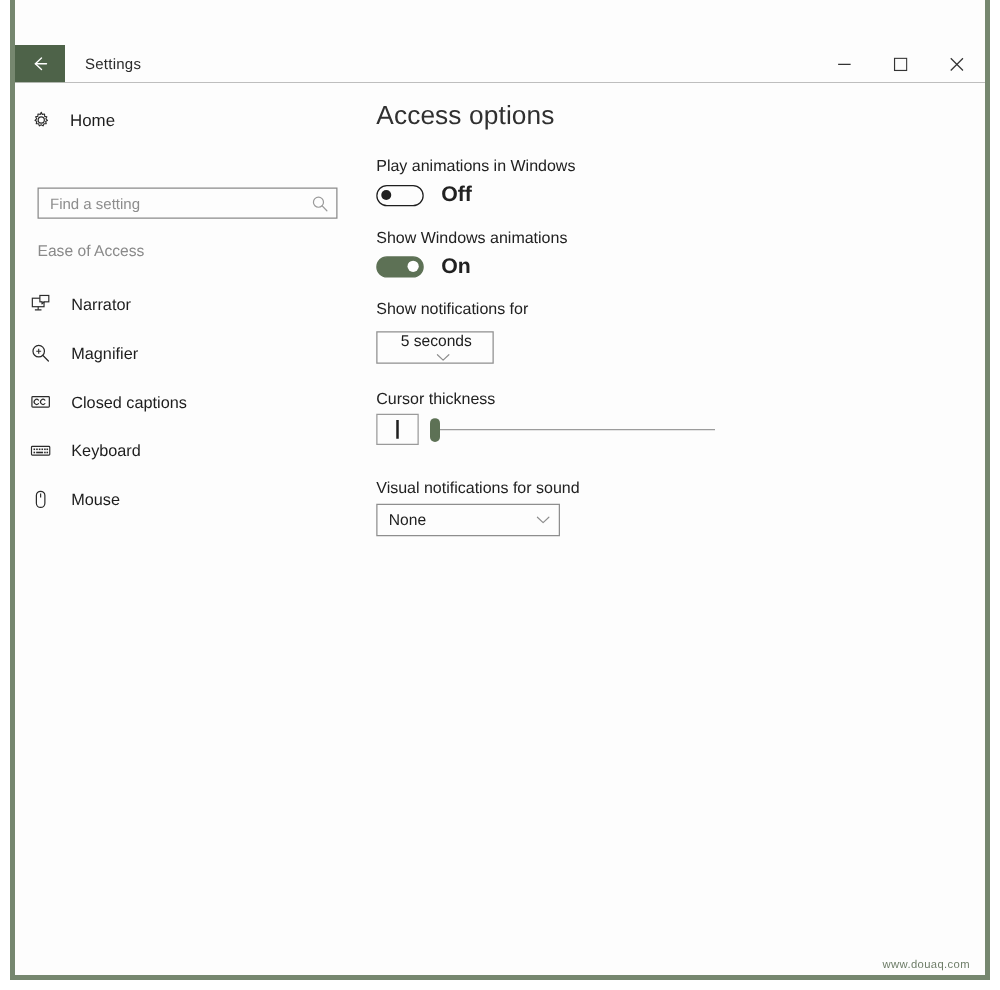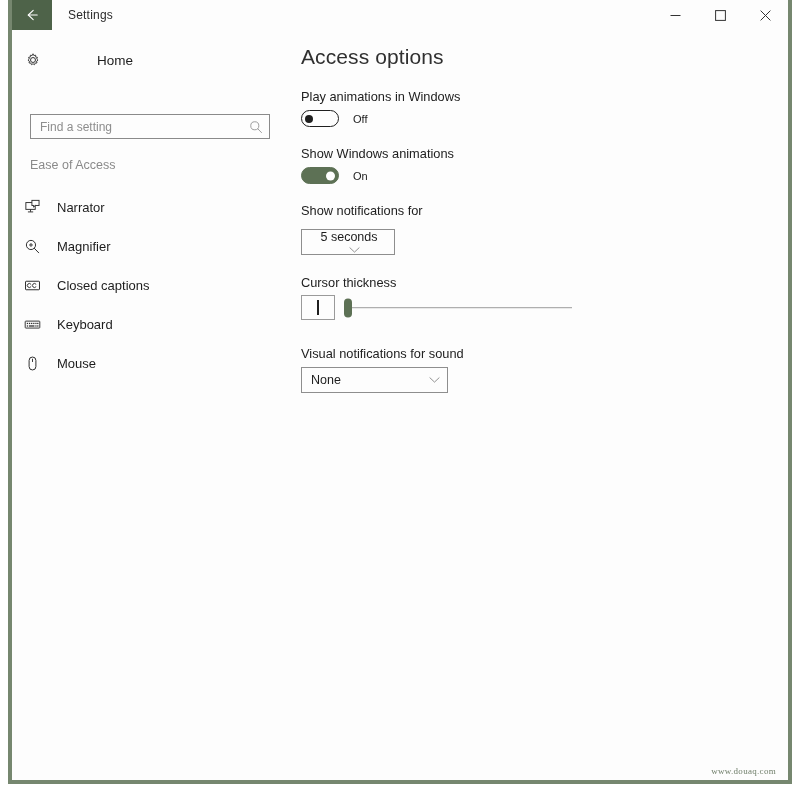--- a/index.html
+++ b/index.html
@@ -29,20 +29,21 @@
     height: 784px;
     box-sizing: border-box;
     border: 4px solid #76876f;
     border-top: none;
     background: #fdfdfd;
   }
   .window-inner {
     position: absolute;
     inset: 0;
     background: #000000;
+    margin-top: 36px;
   }
 
   
   .titlebar {
     position: absolute;
     left: 0;
     top: 0;
     width: 100%;
     height: 30px;
     background: #fdfdfd;
@@ -98,21 +99,20 @@
   }
   .home-row {
     position: absolute;
     left: 10px;
     top: 15px;
     height: 30px;
     display: flex;
     align-items: center;
     cursor: pointer;
     padding-right: 10px;
-    gap: 41px;
   }
   .home-icon {
     width: 22px;
     display: flex;
     justify-content: center;
     align-items: center;
     margin-right: 12px;
   }
   .home-label {
     font-size: 13.5px;
@@ -266,22 +266,23 @@
     right: 3px;
     top: 50%;
     transform: translateY(-50%);
     width: 9px;
     height: 9px;
     border-radius: 50%;
     background: #ffffff;
   }
   .toggle-state {
     margin-left: 14px;
-    font-size: 11px;
+    font-size: 17px;
     color: #212121;
+    font-weight: bold;
   }
 
   
   .dropdown {
     position: absolute;
     box-sizing: border-box;
     height: 26px;
     border: 1px solid #8e8e8e;
     background: #fdfdfd;
     display: flex;
@@ -350,21 +351,21 @@
   }
 
   
   .watermark {
     position: absolute;
     right: 12px;
     bottom: 4px;
     font-size: 9px;
     color: #6e7d68;
     letter-spacing: 0.3px;
-    font-family: Liberation Serif, serif;
+    font-family: Liberation Sans, sans-serif;
   }
 </style>
 </head>
 <body>
 
 <div id="app">
   <div class="window">
     <div class="window-inner">
 
       <div class="titlebar">

